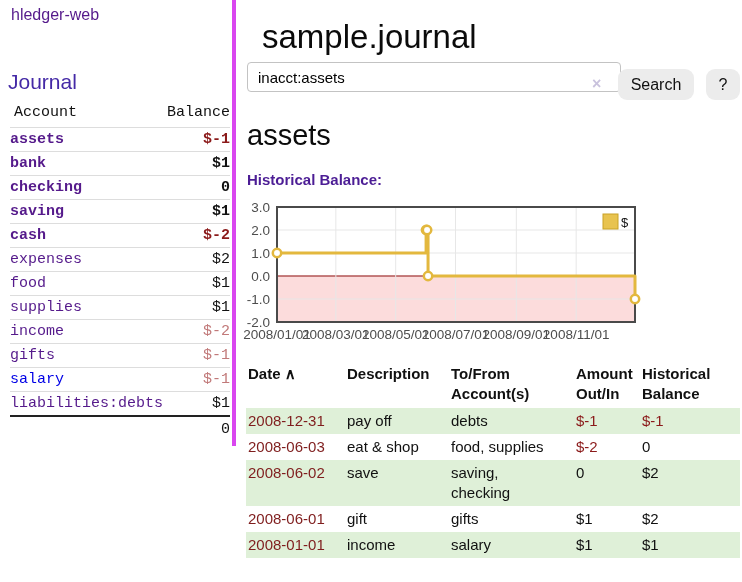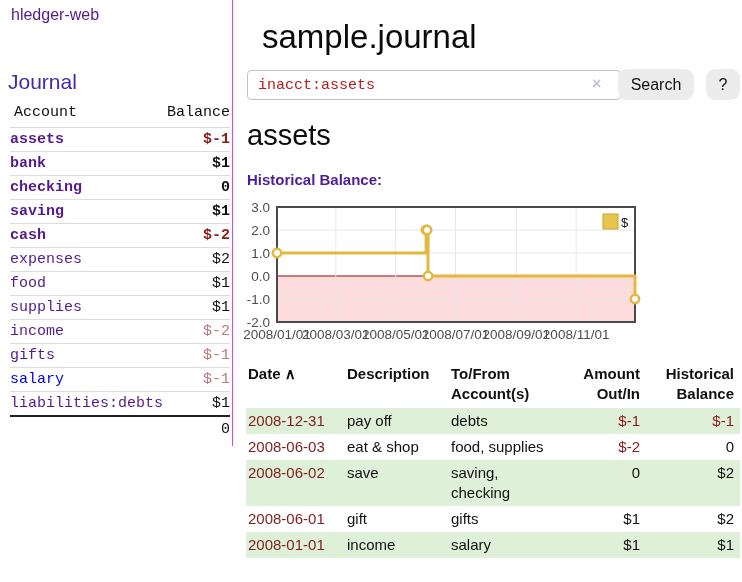--- a/index.html
+++ b/index.html
@@ -1,53 +1,53 @@
 <!DOCTYPE html>
 <html><head>
 <meta charset="utf-8">
 <style>
   html,body{margin:0;padding:0;background:#fff;}
   #page{position:relative;width:742px;height:582px;background:#fff;overflow:hidden;
         font-family:"Liberation Sans",sans-serif;color:#111;}
 
   
-  .sidebar{position:absolute;left:0;top:0;width:232px;height:446px;border-right:1px solid #d946ef;}
+  .sidebar{position:absolute;left:0;top:0;width:232px;height:446px;border-right:4px solid #d946ef;}
   .brand{position:absolute;left:11px;top:6px;font-size:16px;color:#551a8b;text-decoration:none;cursor:pointer;}
   .journal-link{position:absolute;left:8px;top:70px;font-size:21px;color:#4429a6;text-decoration:none;cursor:pointer;}
   table.acct{position:absolute;left:10px;top:101px;width:206px;border-collapse:collapse;font-size:15px;font-family:Liberation Mono, monospace;}
   table.acct th{font-weight:400;text-align:left;padding:3px 0 6px 4px;color:#111;}
   table.acct th.balh{text-align:right;padding-right:0;}
   table.acct td{border-top:1px solid #ddd;height:23px;padding:0;vertical-align:middle;}
   table.acct td a{color:#551a8b;text-decoration:none;cursor:pointer;}
   table.acct tr.b td a{font-weight:bold;}
   table.acct tr.b td.balcell{font-weight:bold;}
   td.l1{padding-left:12px;} td.l2{padding-left:21px;} td.l3{padding-left:30px;}
   td.balcell{text-align:right;color:#111;}
   tr.b td.balcell.neg{color:#8b1a1a;}
   tr:not(.b) td.balcell.neg{color:#c17979;}
   table.acct td a.unvisited{color:#0000e6;}
   tr.total td{border-top:2px solid #222;height:24px;}
 
   
   .page-title{position:absolute;left:247px;top:3px;font-size:33px;font-weight:400;margin:15px;color:#0b0b0b;letter-spacing:0;}
-  .search-input{position:absolute;left:247px;top:70px;width:340px;height:28px;border:1px solid #c3c3c3;
-      border-radius:4px;padding:0 22px 0 10px;font-size:15px;font-family:Liberation Mono, monospace;color:#b91c1c;outline:none;}
+  .search-input{position:absolute;left:247px;top:62px;width:340px;height:28px;border:1px solid #c3c3c3;
+      border-radius:4px;padding:0 22px 0 10px;font-size:15px;font-family:Liberation Sans, sans-serif;color:#000000;outline:none;}
   .clear-x{position:absolute;left:592px;top:76px;font-size:16px;font-weight:bold;color:#c9c2dd;cursor:pointer;line-height:16px;}
   .btn{position:absolute;top:69px;height:31px;background:#ececec;border:none;border-radius:9px;
       font-size:16px;font-family:inherit;color:#111;cursor:pointer;}
   .btn.search{left:618px;width:76px;}
   .btn.help{left:706px;width:34px;}
   .acct-heading{position:absolute;left:247px;top:119px;font-size:29px;font-weight:400;margin:0;color:#0b0b0b;}
   .hist-label{position:absolute;left:247px;top:171px;font-size:15px;font-weight:bold;color:#4c1d95;}
   svg.chart{position:absolute;left:240px;top:200px;font-family:inherit;}
 
   
   table.reg{position:absolute;left:246px;top:362px;width:494px;border-collapse:collapse;font-size:15px;table-layout:fixed;}
   table.reg th{font-weight:bold;text-align:left;vertical-align:top;padding:2px 0 4px 2px;line-height:20px;color:#111;}
-  table.reg th.num,table.reg td.num{text-align:right;padding-right:0;margin-top:10px;}
+  table.reg th.num,table.reg td.num{text-align:left;padding-right:0;margin-top:10px;}
   table.reg th.balh{padding-right:6px;}
   table.reg td{padding:3px 0 3px 2px;line-height:20px;vertical-align:top;color:#111;}
   table.reg td.balc{padding-right:6px;}
   table.reg td.tofrom{padding-right:20px;}
   table.reg tbody tr:nth-child(odd){background:#dff0d8;}
   table.reg td a{color:#7f1d1d;text-decoration:none;cursor:pointer;}
   table.reg td.num.neg{color:#8b1a1a;}
   .sort-icon{font-weight:bold;}
 </style>
 </head>

